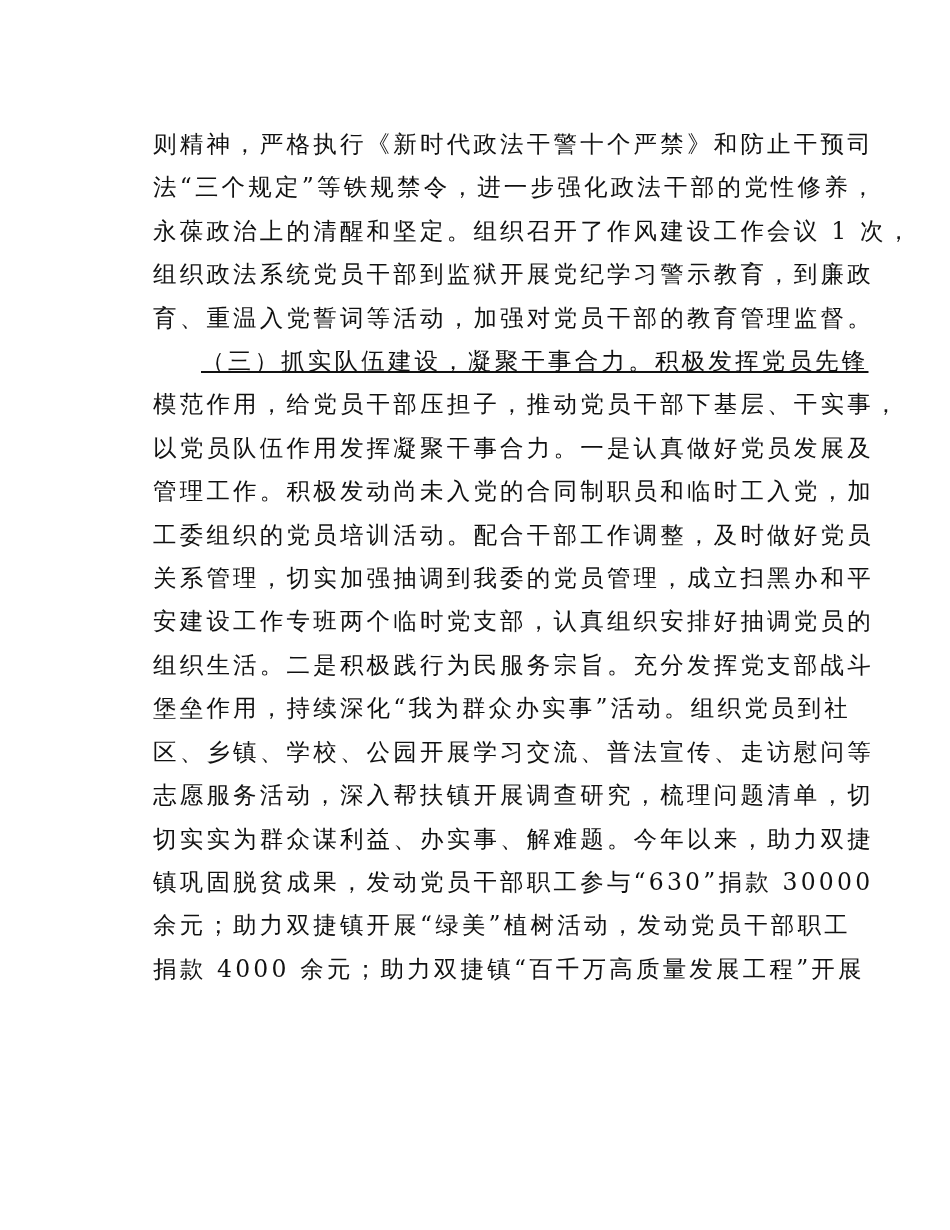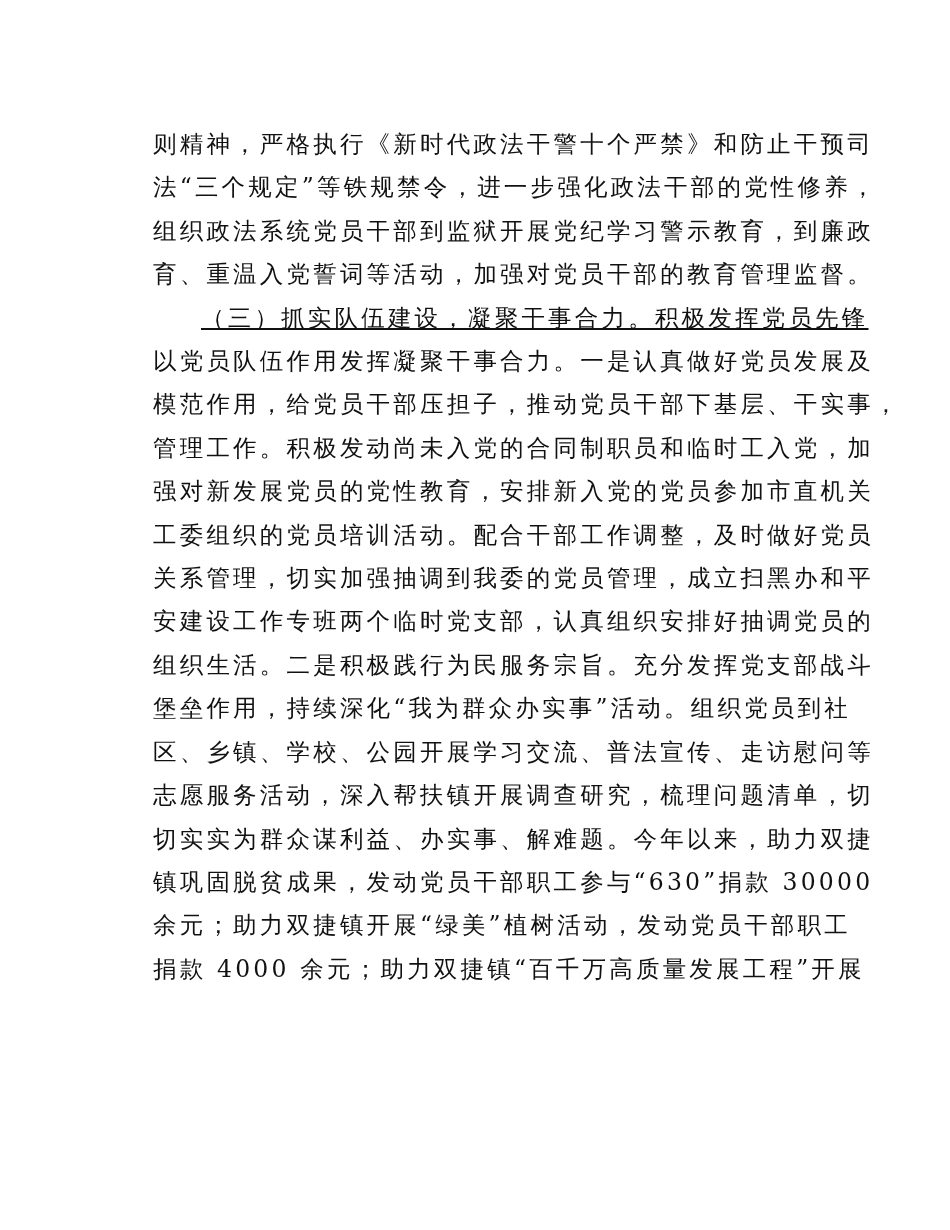--- a/index.html
+++ b/index.html
@@ -42,29 +42,29 @@
     text-decoration: underline;
   }
 </style>
 </head>
 <body>
 
 <div class="page">
   <div class="para">
     <span class="line">则精神，严格执行《新时代政法干警十个严禁》和防止干预司</span>
     <span class="line">法“三个规定”等铁规禁令，进一步强化政法干部的党性修养，</span>
+    <span class="line">永葆政治上的清醒和坚定。组织召开了作风建设工作会议 1 次，</span>
     <span class="line">组织政法系统党员干部到监狱开展党纪学习警示教育，到廉政</span>
     <span class="line">育、重温入党誓词等活动，加强对党员干部的教育管理监督。</span>
   </div>
   <div class="para">
     <span class="line indent-first">（三）抓实队伍建设，凝聚干事合力。积极发挥党员先锋</span>
+    <span class="line">模范作用，给党员干部压担子，推动党员干部下基层、干实事，</span>
     <span class="line">以党员队伍作用发挥凝聚干事合力。一是认真做好党员发展及</span>
-    <span class="line">模范作用，给党员干部压担子，推动党员干部下基层、干实事，</span>
     <span class="line">管理工作。积极发动尚未入党的合同制职员和临时工入党，加</span>
-    <span class="line">强对新发展党员的党性教育，安排新入党的党员参加市直机关</span>
     <span class="line">工委组织的党员培训活动。配合干部工作调整，及时做好党员</span>
     <span class="line">关系管理，切实加强抽调到我委的党员管理，成立扫黑办和平</span>
     <span class="line">安建设工作专班两个临时党支部，认真组织安排好抽调党员的</span>
     <span class="line">组织生活。二是积极践行为民服务宗旨。充分发挥党支部战斗</span>
     <span class="line">堡垒作用，持续深化“我为群众办实事”活动。组织党员到社</span>
     <span class="line">区、乡镇、学校、公园开展学习交流、普法宣传、走访慰问等</span>
     <span class="line">志愿服务活动，深入帮扶镇开展调查研究，梳理问题清单，切</span>
     <span class="line">切实实为群众谋利益、办实事、解难题。今年以来，助力双捷</span>
     <span class="line">镇巩固脱贫成果，发动党员干部职工参与“630”捐款 30000</span>
     <span class="line">余元；助力双捷镇开展“绿美”植树活动，发动党员干部职工</span>

